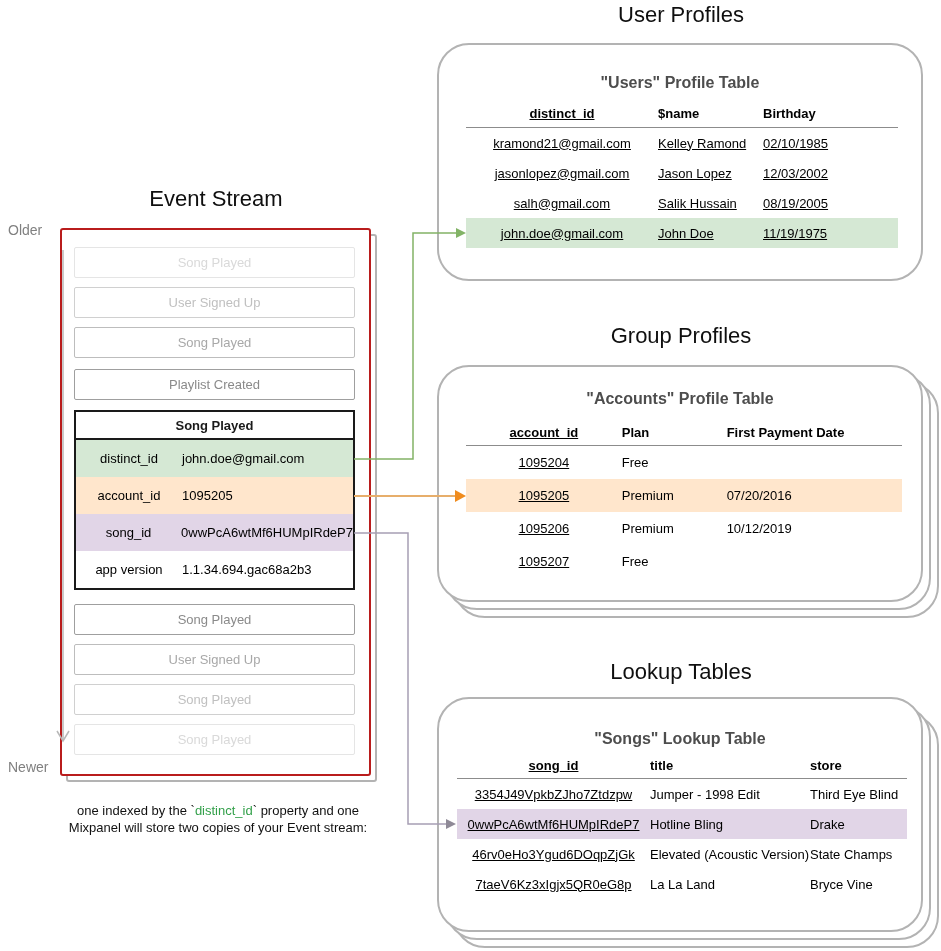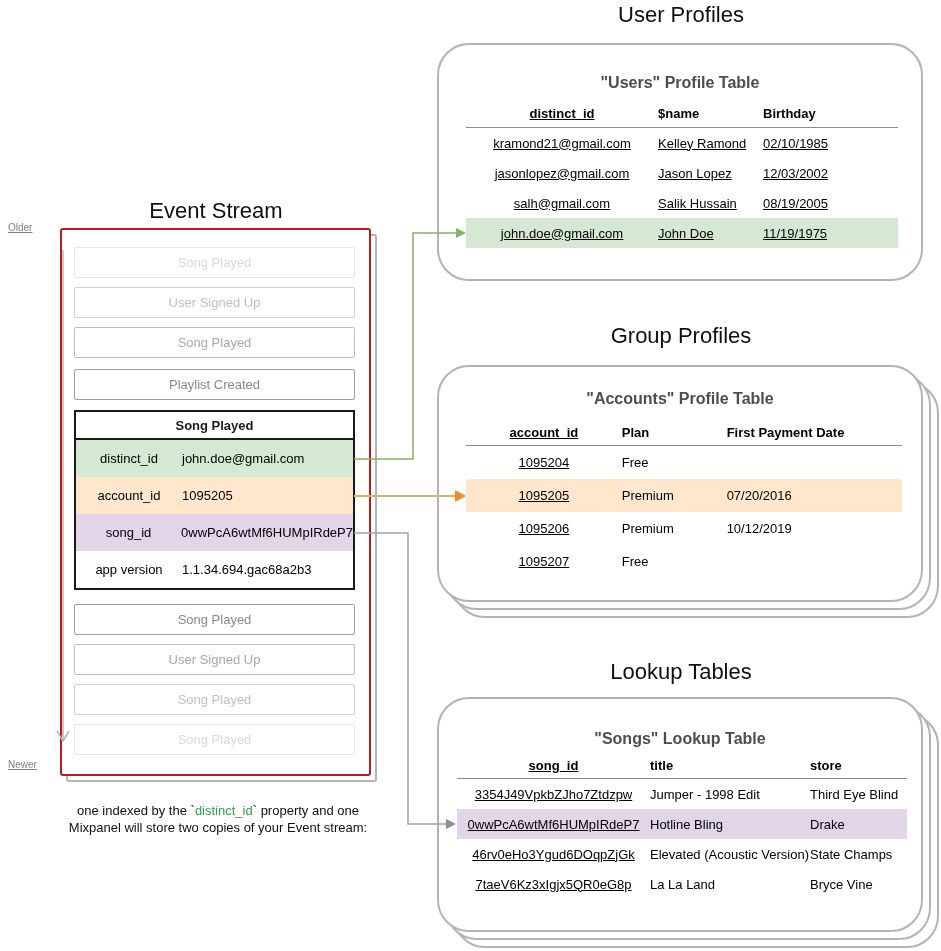--- a/index.html
+++ b/index.html
@@ -6,21 +6,21 @@
   html,body { background:#fff; }
   .canvas {
     position:relative; width:941px; height:951px; background:#fff;
     font-family:"Liberation Sans", sans-serif; color:#000; overflow:hidden;
   }
 
   
   .section-title { position:absolute; font-size:22px; color:#0f0f0f; text-align:center; }
 
   
-  .time-label { position:absolute; font-size:10px; color:#808080;text-decoration:underline; }
+  .time-label { position:absolute; font-size:14px; color:#808080; }
 
   
   .es-layer { position:absolute; border:2px solid #b3b3b3; border-radius:3px; background:#fff; }
   .es-box   { position:absolute; border:2px solid #b91c1c; border-radius:3px; background:#fff;text-decoration:underline; }
 
   .es-item {
     position:absolute; left:12px; width:281px; height:31px; background:#fff;
     border:1px solid #ccc; border-radius:2px;
     display:flex; align-items:center; justify-content:center; font-size:13px;
   }
@@ -75,21 +75,21 @@
   .songs-tbl .hd-row { height:26px; }
   .songs-tbl .t-row  { height:30px;align-items:center; }
 
   .arrows { position:absolute; left:0; top:0; z-index:6; pointer-events:none; }
 </style>
 </head>
 <body>
 
 <div class="canvas">
 
-  <div class="section-title" style="left:58px; top:186px; width:316px;margin-top:12px;">Event Stream</div>
+  <div class="section-title" style="left:58px; top:186px; width:316px;">Event Stream</div>
 
   <div class="time-label" style="left:8px; top:222px;">Older</div>
   <div class="time-label" style="left:8px; top:759px;">Newer</div>
 
   <div class="es-layer" style="left:66px; top:234px; width:311px; height:548px;"></div>
 
   <div class="es-box" style="left:60px; top:228px; width:311px; height:548px;">
 
     <div class="es-item fade1" style="top:17px;">Song Played</div>
     <div class="es-item fade2" style="top:57px;">User Signed Up</div>

